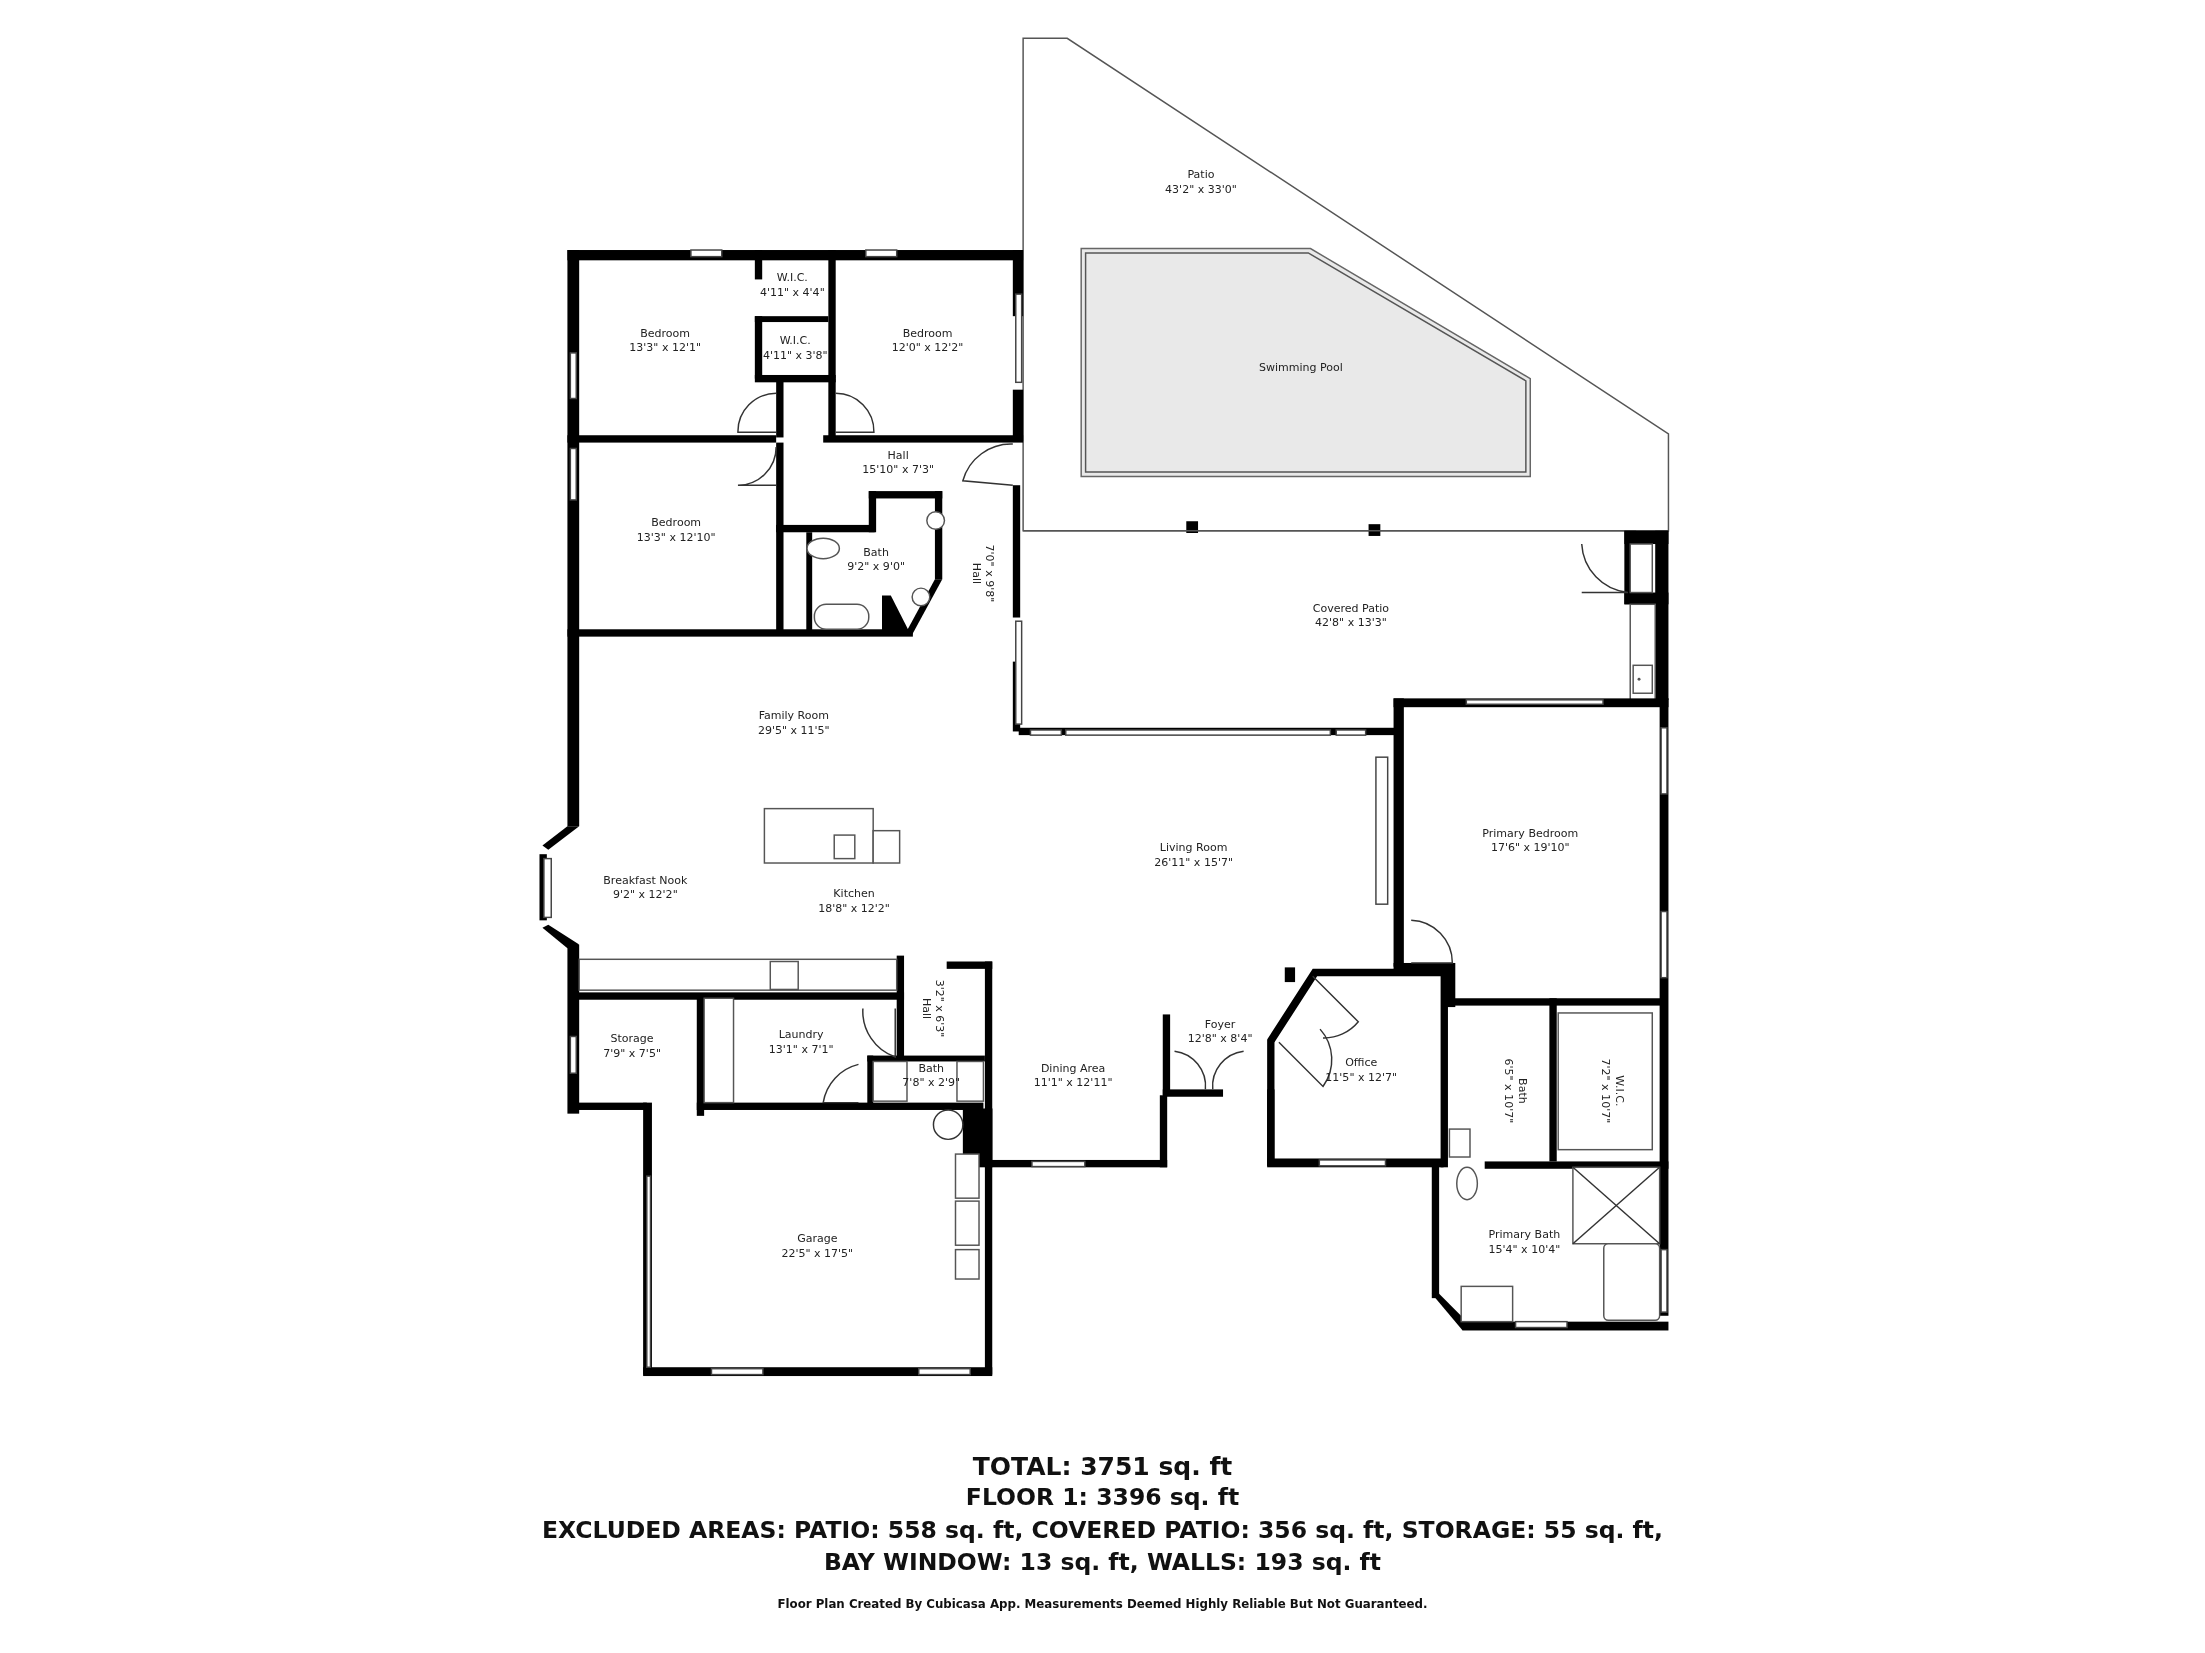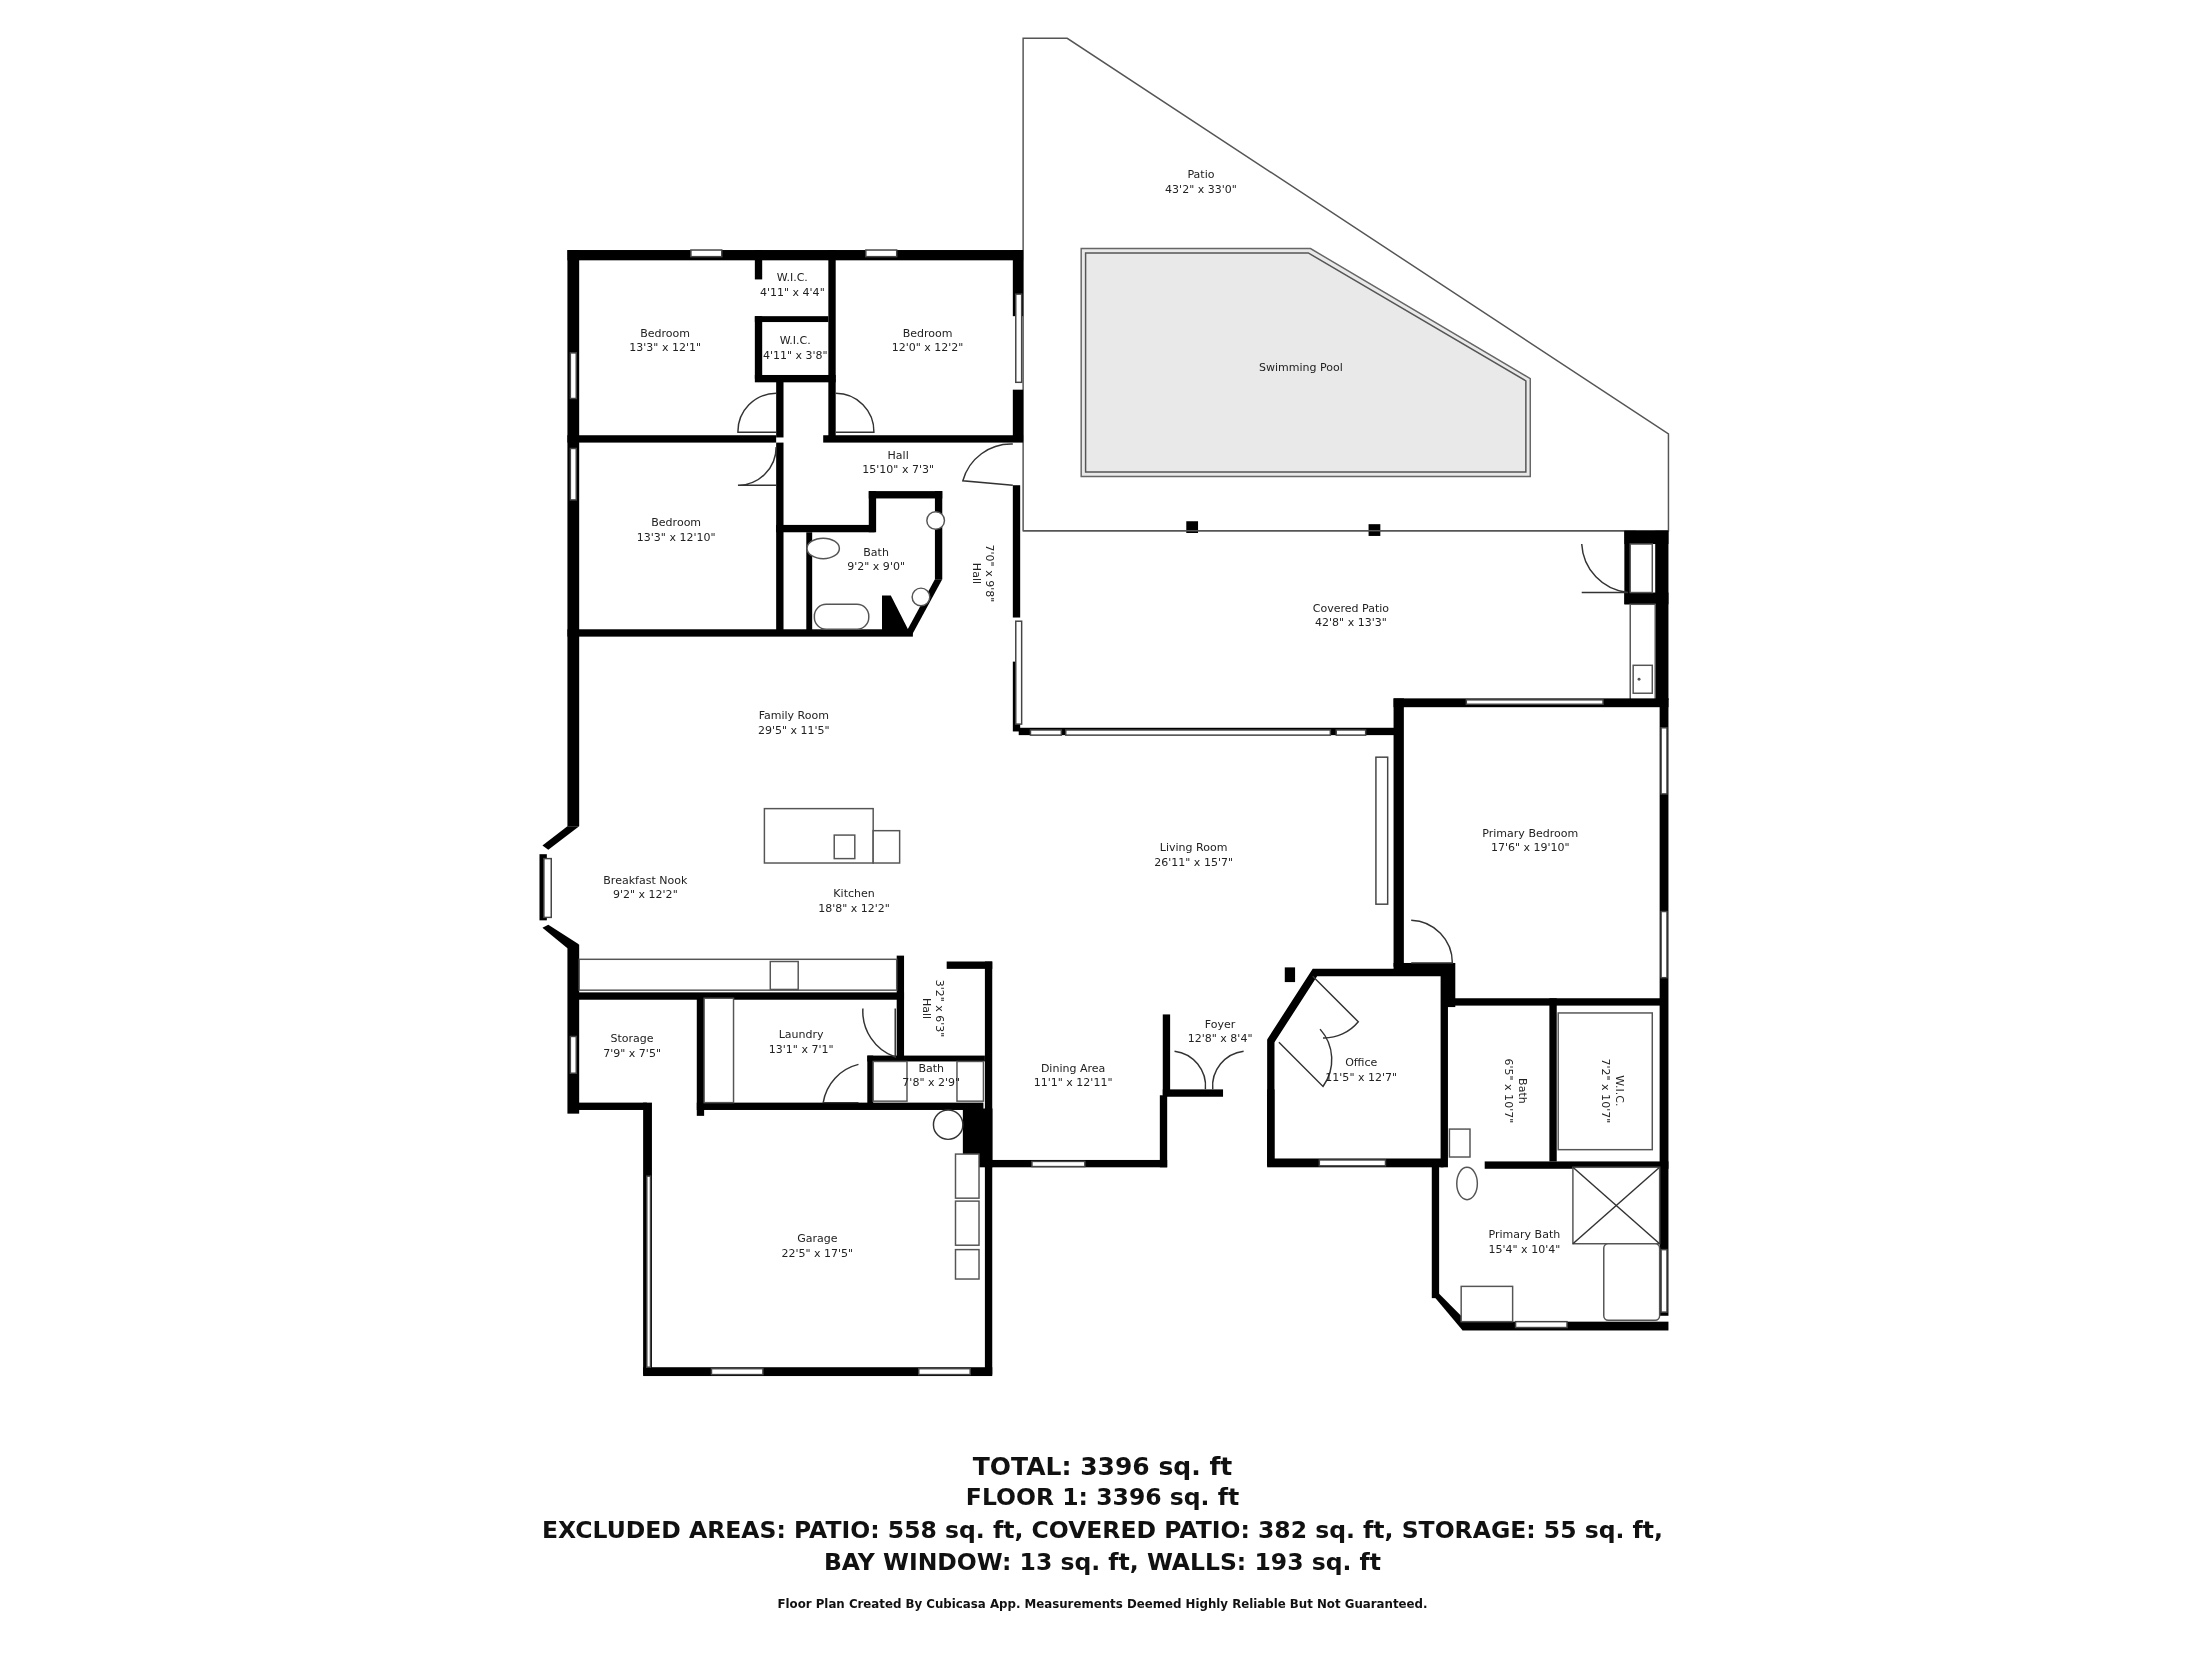--- a/index.html
+++ b/index.html
@@ -298,18 +298,18 @@
         <text class="rname" x="2074" y="1684">Primary Bath</text>
         <text class="rdim" x="2074" y="1704">15'4" x 10'4"</text>
       </g>
     <g>
         <text class="rname" x="1112" y="1690">Garage</text>
         <text class="rdim" x="1112" y="1710">22'5" x 17'5"</text>
       </g>
   </g>
 </svg>
 
-<div class="summary sum-total">TOTAL: 3396 sq. ft</div>
+<div class="summary sum-total">TOTAL: 3751 sq. ft</div>
 <div class="summary sum-floor">FLOOR 1: 3396 sq. ft</div>
-<div class="summary sum-excl1">EXCLUDED AREAS: PATIO: 558 sq. ft, COVERED PATIO: 382 sq. ft, STORAGE: 55 sq. ft,</div>
+<div class="summary sum-excl1">EXCLUDED AREAS: PATIO: 558 sq. ft, COVERED PATIO: 356 sq. ft, STORAGE: 55 sq. ft,</div>
 <div class="summary sum-excl2">BAY WINDOW: 13 sq. ft, WALLS: 193 sq. ft</div>
 <div class="summary sum-disclaimer">Floor Plan Created By Cubicasa App. Measurements Deemed Highly Reliable But Not Guaranteed.</div>
 
 
 </body></html>

